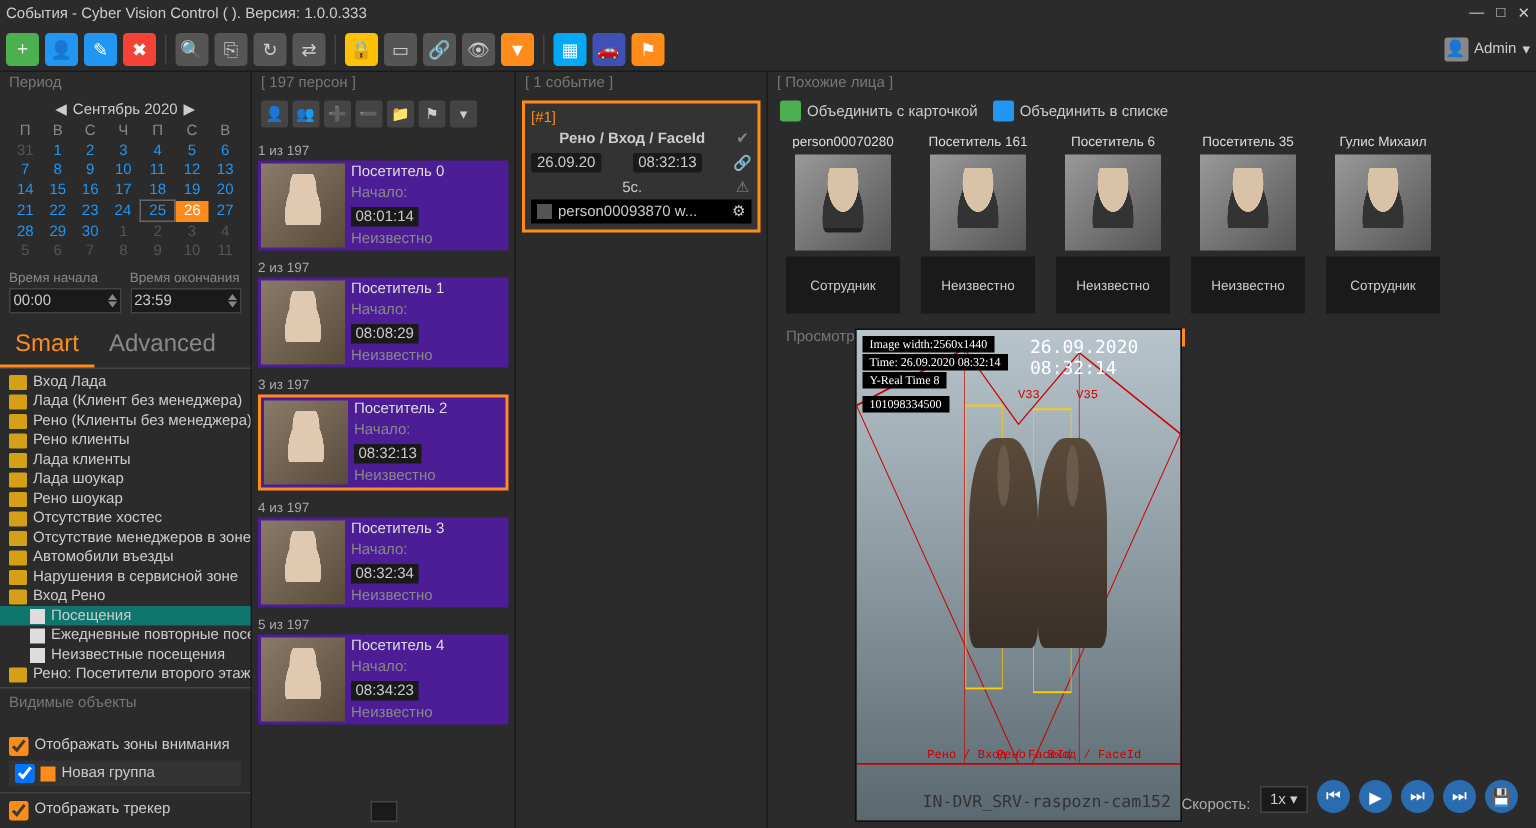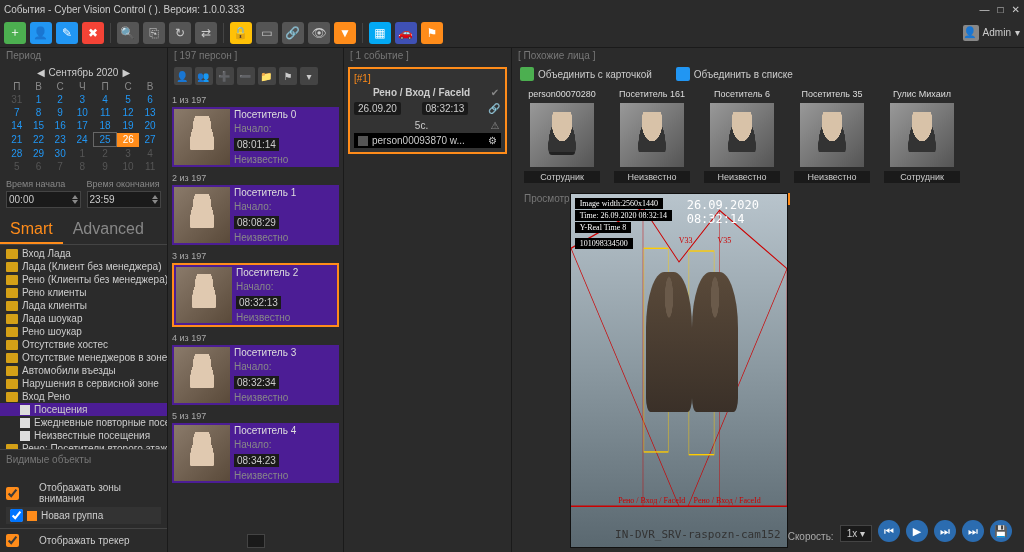--- a/index.html
+++ b/index.html
@@ -42,25 +42,25 @@
 .spn b{width:0;height:0;border-left:3px solid transparent;border-right:3px solid transparent;cursor:pointer}
 .spn b.up{border-bottom:4px solid #888}
 .spn b.dn{border-top:4px solid #888}
 .tabs{display:flex;border-bottom:1px solid #444;margin-top:4px}
 .tab{padding:4px 10px;font-size:16px;color:#888;cursor:pointer}
 .tab.active{color:#ff8c1a;border-bottom:2px solid #ff8c1a}
 .tree{flex:1;overflow:auto;padding:2px 0}
 .tnode{display:flex;align-items:center;padding:1px 6px;font-size:10px;cursor:pointer;white-space:nowrap;overflow:hidden}
 .tnode .fld{width:12px;height:10px;background:#d4a017;margin-right:4px;border-radius:1px;flex:none}
 .tnode .fil{width:10px;height:10px;background:#ddd;margin-right:4px;flex:none}
-.tnode.sel{background:#4c1d95;color:#fff}
+.tnode.sel{background:#0f766e;color:#fff}
 .tnode.ind1{padding-left:20px}
 .sect{border-top:1px solid #444;padding:4px 6px}
 .sect .hdr{color:#777;font-size:10px;margin-bottom:16px}
-.chk{display:flex;align-items:center;gap:20px;font-size:10px;padding:1px 0}
+.chk{display:flex;gap:4px;font-size:10px;padding:1px 0}
 .chk input{accent-color:#ff8c1a}
 .grp{display:flex;align-items:center;gap:4px;background:#333;padding:2px 4px;margin-top:2px}
 .grp .sw{width:10px;height:10px;background:#ff8c1a}
 
 .col2{width:176px;background:#2b2b2b;display:flex;flex-direction:column;border-right:1px solid #1a1a1a}
 .minibar{display:flex;gap:3px;padding:4px 6px}
 .mbtn{width:18px;height:18px;background:#444;border-radius:2px;display:flex;align-items:center;justify-content:center;cursor:pointer;font-size:10px}
 .plist{flex:1;overflow:auto;padding:0 4px}
 .pitem{margin:4px 0}
 .pitem .cnt{font-size:9px;color:#aaa;padding:2px 0}
@@ -79,41 +79,41 @@
 .col3{width:168px;background:#2b2b2b;display:flex;flex-direction:column;border-right:1px solid #1a1a1a}
 .evcard{margin:4px;border:2px solid #ff8c1a;background:#333;padding:4px}
 .evcard .tag{color:#ff8c1a;font-size:10px}
 .evrow{display:flex;justify-content:space-between;align-items:center;font-size:9px;padding:2px 0}
 .evrow .pill{background:#1a1a1a;padding:1px 4px;border-radius:2px}
 .evrow .ico{width:12px;height:12px;display:flex;align-items:center;justify-content:center;color:#888}
 .evperson{background:#000000;padding:2px 4px;font-size:9px;display:flex;align-items:center;gap:4px}
 .evperson .sq{width:10px;height:10px;background:#555}
 
 .col4{flex:1;display:flex;flex-direction:column;background:#2b2b2b}
-.simhdr{display:flex;align-items:flex-end;gap:24px;padding:4px 8px}
+.simhdr{display:flex;align-items:flex-end;gap:10px;padding:4px 8px}
 .simhdr .act{display:flex;align-items:center;gap:4px;font-size:10px;cursor:pointer}
 .simhdr .aico{width:14px;height:14px;background:#4caf50;border-radius:2px}
 .simhdr .aico.b{background:#2196f3}
 .simrow{display:flex;gap:14px;padding:4px 12px}
 .scard{width:76px;display:flex;flex-direction:column;align-items:center;gap:4px}
 .scard .nm{font-size:9px;color:#ddd;text-align:center;white-space:nowrap;overflow:hidden;width:100%}
 .sface{width:64px;height:64px;background:linear-gradient(135deg,#999,#555);position:relative}
 .sface::after{content:"";position:absolute;left:50%;top:45%;width:32px;height:40px;background:radial-gradient(ellipse at 50% 25%,#d8c2a8 45%,transparent 46%),radial-gradient(ellipse at 50% 85%,#333 60%,transparent 61%);transform:translate(-50%,-50%)}
 .sface.mask::before{content:"";position:absolute;left:50%;bottom:18%;width:26px;height:14px;background:#222;transform:translateX(-50%);border-radius:3px}
-.scard .st{background:#1a1a1a;padding:1px 6px;font-size:9px;width:100%;text-align:center}
+.scard .st{background:#1a1a1a;padding:14px 6px;font-size:9px;width:100%;text-align:center}
 .viewarea{flex:1;padding:6px 12px 4px;display:flex;flex-direction:row}
 .vhdr{color:#777;font-size:10px;margin-bottom:4px}
 .video{flex:1;background:linear-gradient(180deg,#b8c4cc 0%,#8a98a0 50%,#5a6870 100%);position:relative;border:1px solid #111;overflow:hidden}
 .video .overlay{position:absolute;left:4px;top:4px;background:#000;color:#fff;font-size:8px;padding:1px 5px;font-family:Liberation Serif, serif}
 .video .overlay.o2{top:16px}
 .video .overlay.o3{top:28px}
 .video .overlay.o4{top:44px}
 .video .ts{position:absolute;left:116px;top:4px;color:#fff;font-size:12px;font-family:monospace}
 .video .camlbl{position:absolute;right:6px;bottom:6px;color:#333;font-size:11px;font-family:monospace}
-.video .zonelbl{position:absolute;font-size:8px;color:#c00;font-family:Liberation Serif, serif}
+.video .zonelbl{position:absolute;font-size:8px;color:#c00;font-family:Liberation Mono, monospace}
 .video svg{position:absolute;inset:0;width:100%;height:100%}
 .person-sil{position:absolute;background:radial-gradient(ellipse at 50% 18%,#6a5a4a 12%,transparent 13%),linear-gradient(#5a4a3a,#3a3028);border-radius:40% 40% 10% 10%}
 .progbar{height:8px;background:#111;margin-top:2px;position:relative}
 .progbar .fill{position:absolute;left:0;top:0;bottom:0;width:78%;background:#3a3}
 .progbar .mark{position:absolute;top:-2px;bottom:-2px;width:2px;background:#ff8c1a;left:60%}
 .controls{display:flex;align-items:flex-end;justify-content:flex-end;gap:6px;padding:6px 0}
 .controls .lbl{font-size:10px;color:#aaa}
 .csel{background:#1a1a1a;border:1px solid #444;padding:2px 6px;font-size:10px}
 .cbtn{width:22px;height:22px;background:#2b6cb0;border-radius:50%;display:flex;align-items:center;justify-content:center;color:#fff;cursor:pointer;font-size:11px}
 </style>

